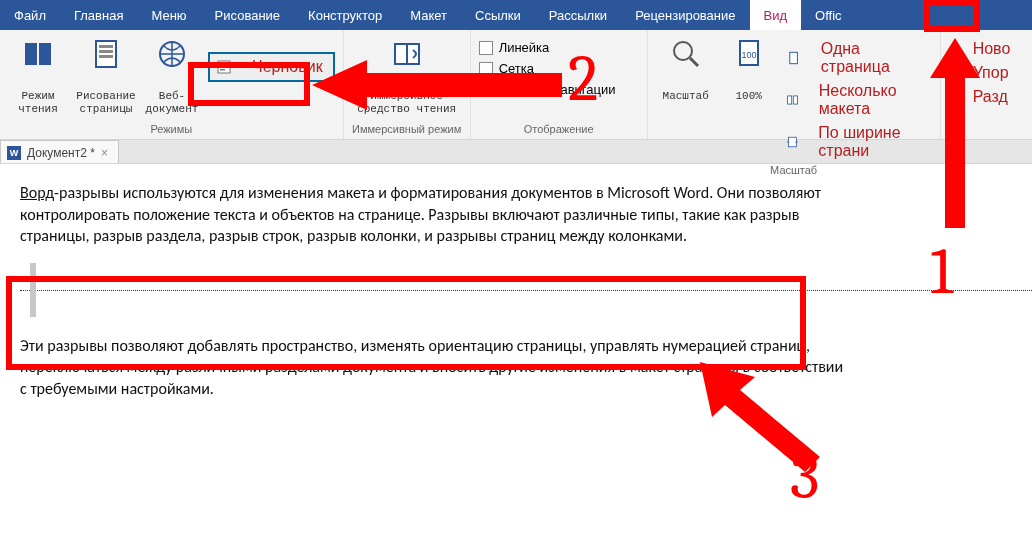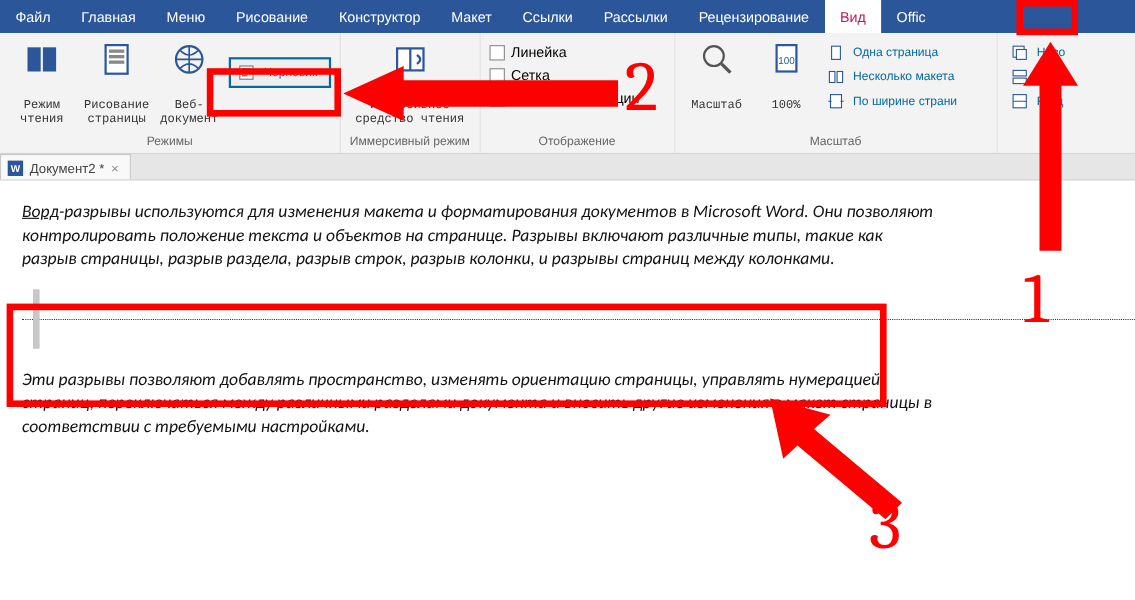--- a/index.html
+++ b/index.html
@@ -70,25 +70,25 @@
     gap: 20px;
     cursor: pointer;
   }
   .big-btn .icon-box { width: 32px; height: 32px; }
   .big-btn .label { font-size: 11px; text-align: center; line-height: 1.2; color: #333; font-family: Liberation Mono, monospace; }
 
   .stack { display: flex; flex-direction: column; gap: 2px; padding-top: 4px; }
   .stack-btn {
     display: flex;
     align-items: center;
-    gap: 8px;
+    gap: 20px;
     padding: 2px 4px;
     cursor: pointer;
-    font-size: 11px;
-    color: #0369a1;
+    font-size: 16px;
+    color: #b91c1c;
   }
   .stack-btn.boxed {
     border: 2px solid #0369a1;
     background: #eee;
     padding: 4px 10px 4px 6px;
   }
   .stack-btn .mini-icon { width: 16px; height: 16px; }
 
   .chk-row { display: flex; align-items: center; gap: 6px; padding: 2px 0; cursor: pointer; }
   .chk { width: 14px; height: 14px; border: 1px solid #888; background: #fff; display: inline-flex; align-items: center; justify-content: center; font-size: 10px; color: #333; }
@@ -108,21 +108,21 @@
     padding: 2px 10px 0 6px;
     display: flex;
     align-items: center;
     gap: 6px;
     font-size: 12px;
     color: #444;
   }
   .doc-tab .word-icon { width: 14px; height: 14px; background: #2b579a; color: #fff; font-size: 9px; font-weight: bold; display: flex; align-items: center; justify-content: center; }
 
   
-  .doc-area { position: relative; padding: 18px 20px; font-style: italic; }
+  .doc-area { position: relative; padding: 18px 20px; }
   .doc-text { font-size: 16px; line-height: 1.35; font-family: Calibri, sans-serif; color: #111; max-width: 830px; }
   .doc-text u { text-decoration: underline; }
 
   .page-break {
     position: relative;
     height: 70px;
     margin: 8px 0 10px 0;
   }
   .page-break::before {
     content: "";

